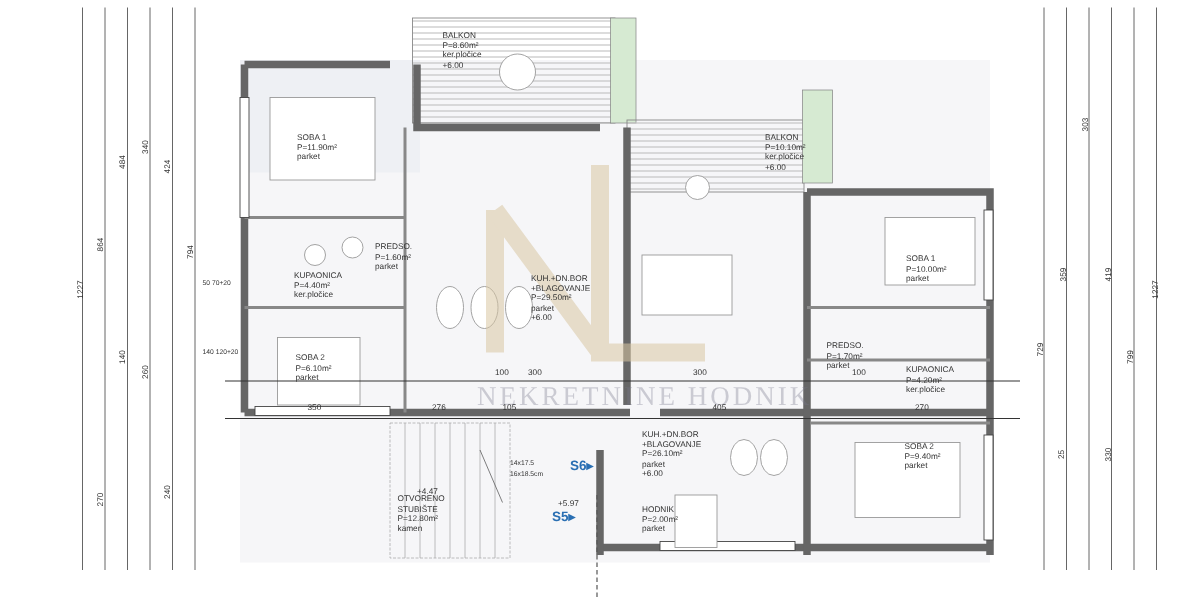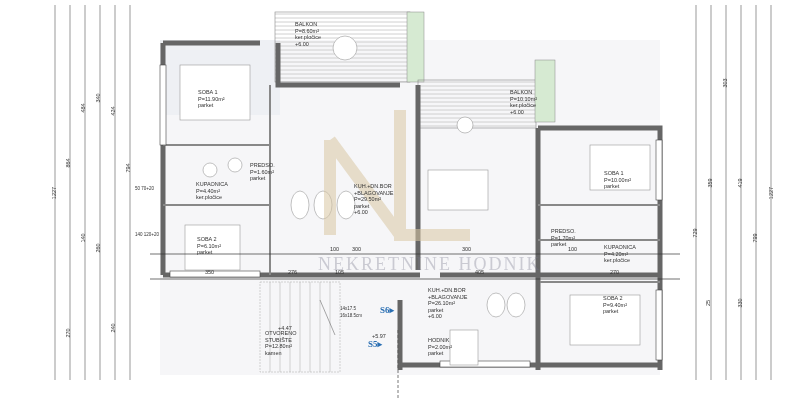--- a/index.html
+++ b/index.html
@@ -2,21 +2,21 @@
 <html><head>
 <meta charset="utf-8">
 <style>
   html, body { margin:0; padding:0; background:#ffffff; }
   body { width:798px; height:400px; overflow:hidden; position:relative; font-family:"Liberation Sans", sans-serif; }
   #plan { position:absolute; left:0; top:0; width:798px; height:400px; }
   .lbl { position:absolute; font-family:"Liberation Sans", sans-serif; font-size:5.5px; line-height:6.5px; color:#333; white-space:pre; }
   .dim { position:absolute; font-family:"Liberation Sans", sans-serif; font-size:5.5px; color:#333; }
   .vdim { position:absolute; font-family:"Liberation Sans", sans-serif; font-size:5.5px; color:#333; transform:rotate(-90deg); transform-origin:center; }
   .wm { position:absolute; font-family:"Liberation Serif", serif; color:rgba(120,120,140,0.35); letter-spacing:2px; }
-  .marker { position:absolute; font-family:Liberation Serif, serif; color:#2a6fb3; font-size:9px; font-weight:bold;text-align:right; }
+  .marker { position:absolute; font-family:Liberation Sans, sans-serif; color:#2a6fb3; font-size:9px; font-weight:bold;text-align:right; }
 </style>
 </head>
 <body>
 
 <svg id="plan" viewBox="0 0 798 400" xmlns="http://www.w3.org/2000/svg">
   <defs>
     <pattern id="hatch" width="4" height="4" patternUnits="userSpaceOnUse">
       <line x1="0" y1="2" x2="4" y2="2" stroke="#c4c4c4" stroke-width="0.8"></line>
     </pattern>
   </defs>

